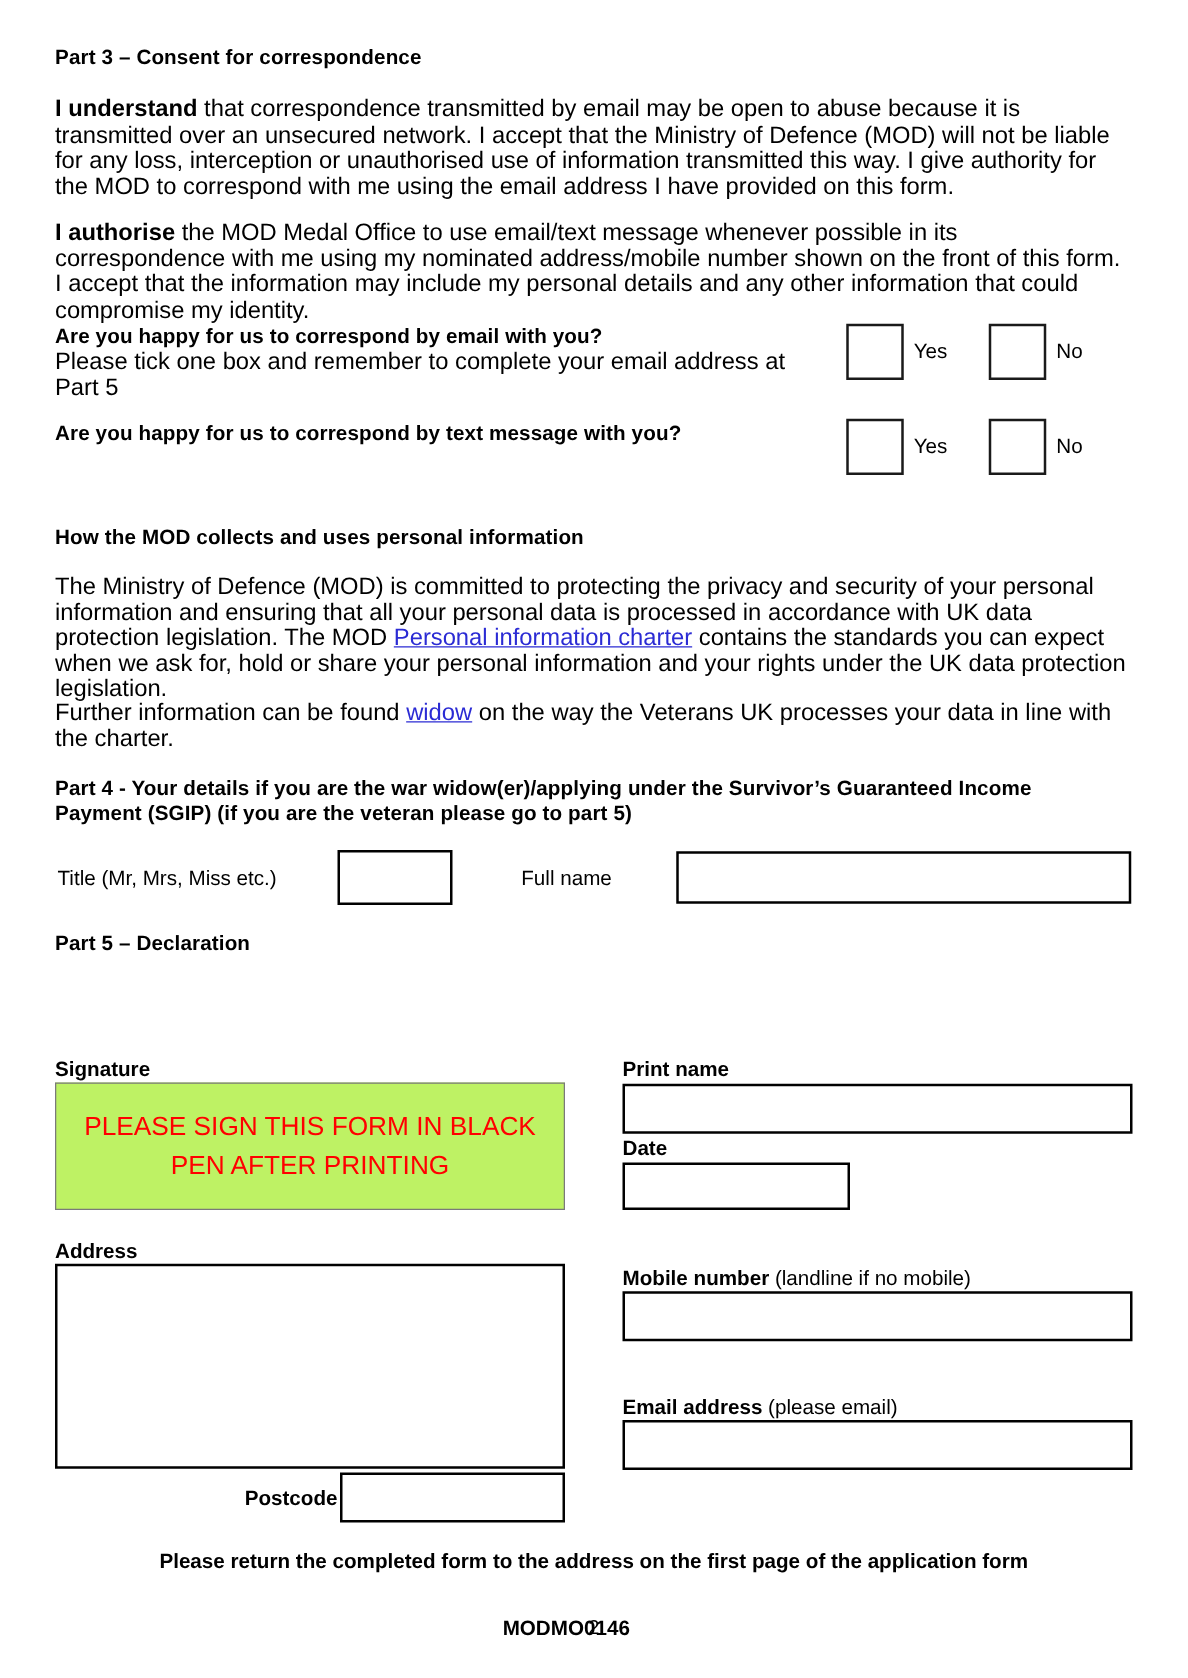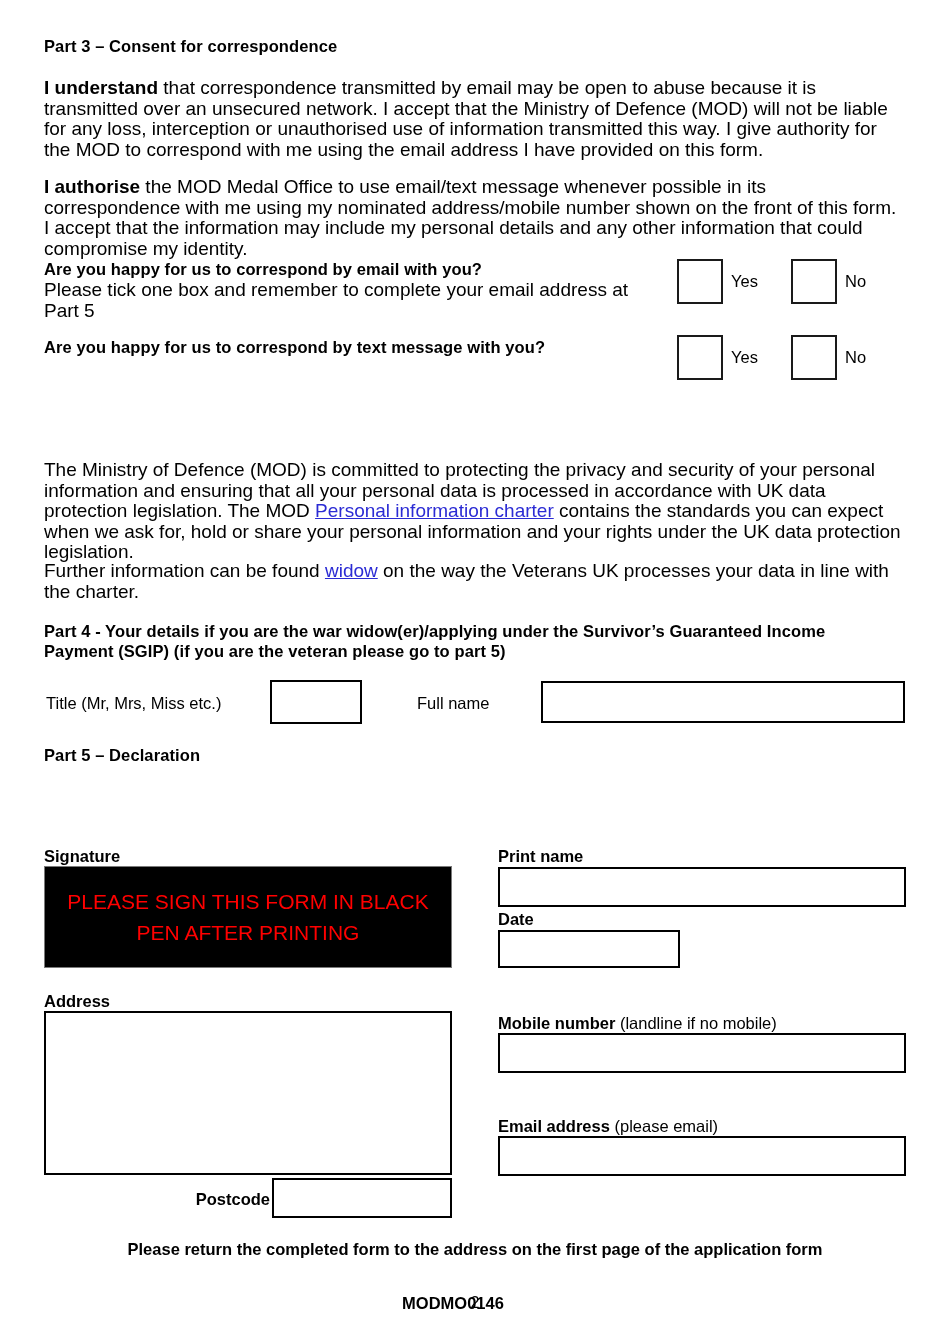--- a/index.html
+++ b/index.html
@@ -57,21 +57,21 @@
     background: #ffffff;
   }
   .cb-label {
     font-size: 16.5px;
     line-height: 45px;
   }
 
   
   #signature-box {
     border: 1.5px solid #7a7a7a;
-    background: #000000;
+    background: #bef264;
     display: flex;
     align-items: center;
     justify-content: center;
   }
   #signature-box .sig-text {
     color: #ff0000;
     font-size: 21px;
     line-height: 31px;
     text-align: center;
     padding: 0 8px;
@@ -128,20 +128,21 @@
   <div class="abs cb-label" style="left:845px; top:259px;">No</div>
 
   <div class="abs sec-heading" style="left:44px; top:337px; width:600px;">Are you happy for us to correspond by text message with you?</div>
 
   <div class="abs checkbox" style="left:677px; top:335px;"></div>
   <div class="abs cb-label" style="left:731px; top:335px;">Yes</div>
 
   <div class="abs checkbox" style="left:791px; top:335px;"></div>
   <div class="abs cb-label" style="left:845px; top:335px;">No</div>
 
+  <div class="abs sec-heading" style="left:44px; top:420px; width:700px;">How the MOD collects and uses personal information</div>
 
   <div class="abs body-par" style="left:44px; top:460px; width:862px;">
     <span>The Ministry of Defence (MOD) is committed to protecting the privacy and security of your personal information and ensuring that all your personal data is processed in accordance with UK data protection legislation. The MOD </span><a class="lnk" href="#">Personal information charter</a><span> contains the standards you can expect when we ask for, hold or share your personal information and your rights under the UK data protection legislation.</span>
   </div>
 
   <div class="abs body-par" style="left:44px; top:561px; width:862px;">
     <span>Further information can be found </span><a class="lnk" href="#">widow</a><span> on the way the Veterans UK processes your data in line with the charter.</span>
   </div>
 
   <div class="abs sec-heading" style="left:44px; top:621px; width:850px;">Part 4 - Your details if you are the war widow(er)/applying under the Survivor’s Guaranteed Income Payment (SGIP) (if you are the veteran please go to part 5)</div>

